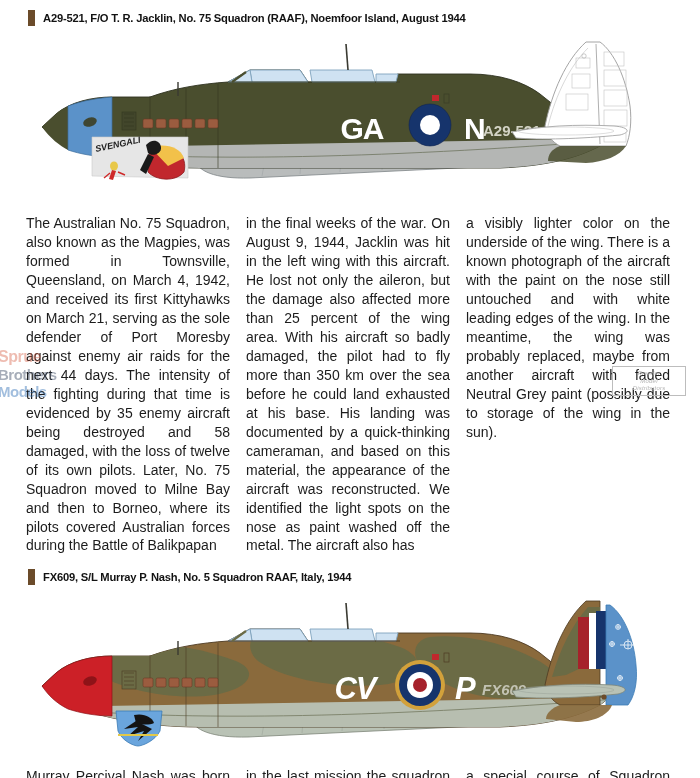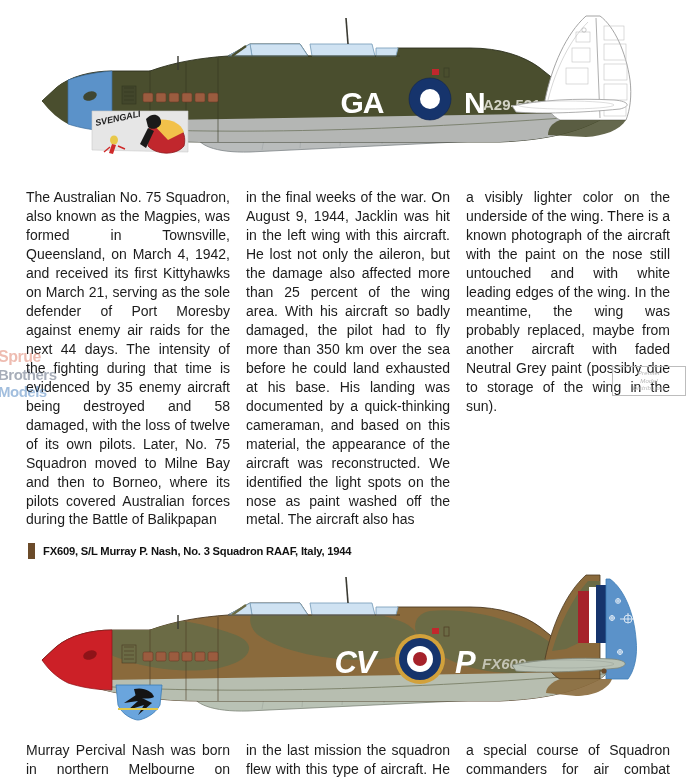--- a/index.html
+++ b/index.html
@@ -89,20 +89,24 @@
     letter-spacing:.2px;
     pointer-events:none;
   }
   .wm-box span { display:block; }
 </style>
 </head>
 <body>
 
 <div class="page">
 
+  <div class="heading" style="padding-top:10px;">
+    <span class="bar"></span>
+    <span class="htext">A29-521, F/O T. R. Jacklin, No. 75 Squadron (RAAF), Noemfoor Island, August 1944</span>
+  </div>
 
   <div class="profile">
     <svg width="700" height="182" viewBox="0 0 700 182" xmlns="http://www.w3.org/2000/svg">
       <defs>
         <clipPath id="fus1">
           <path d="M42,101 L56,88 C70,76 92,71 112,71 L150,71 C175,62 200,58 228,56
                    L250,44 L300,44 L308,56 L375,56 L398,48 L470,48
                    C500,48 524,56 540,68 L560,84 C576,92 590,98 600,101
                    L620,104 L600,120 C575,133 545,140 500,142 L200,142
                    C140,142 90,130 60,116 Z"></path>
@@ -238,21 +242,21 @@
   </div>
 
   <div class="wm-box">
     <span>Premier</span>
     <span>Model</span>
     <span>Distributors</span>
   </div>
 
   <div class="heading" style="margin-top:14px;">
     <span class="bar"></span>
-    <span class="htext">FX609, S/L Murray P. Nash, No. 3 Squadron RAAF, Italy, 1944</span>
+    <span class="htext">FX609, S/L Murray P. Nash, No. 5 Squadron RAAF, Italy, 1944</span>
   </div>
 
   <div class="profile" style="height:180px;font-style:italic;">
     <svg width="700" height="180" viewBox="0 0 700 180" xmlns="http://www.w3.org/2000/svg">
       <defs>
         <clipPath id="fus2">
           <path d="M42,101 L56,88 C70,76 92,71 112,71 L150,71 C175,62 200,58 228,56
                    L250,44 L300,44 L308,56 L375,56 L398,48 L470,48
                    C500,48 524,56 540,68 L560,84 C576,92 590,98 600,101
                    L620,104 L600,120 C575,133 545,140 500,142 L200,142

